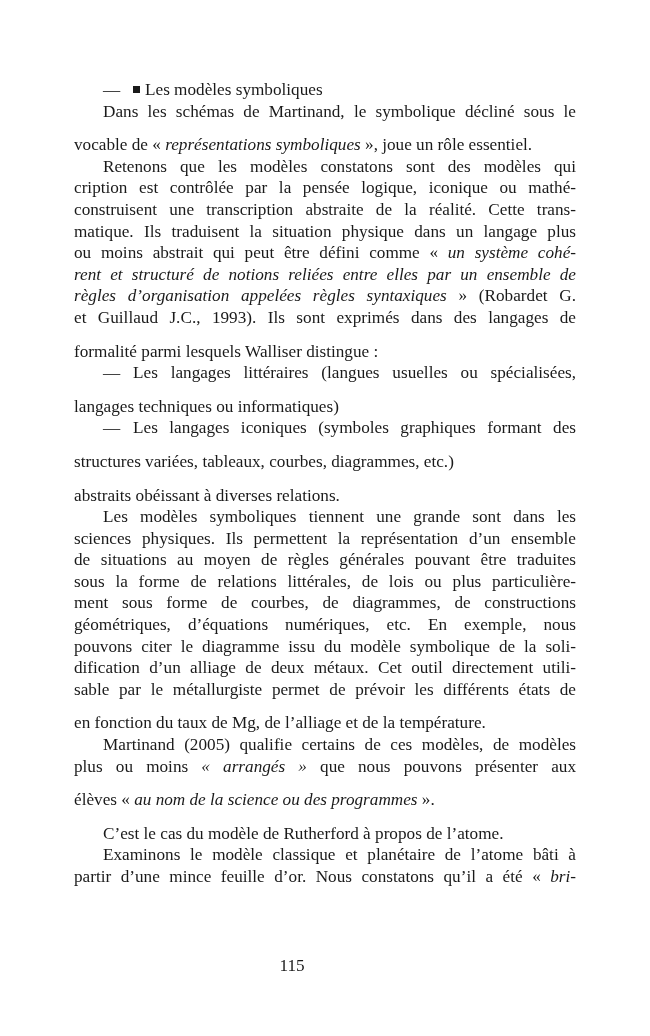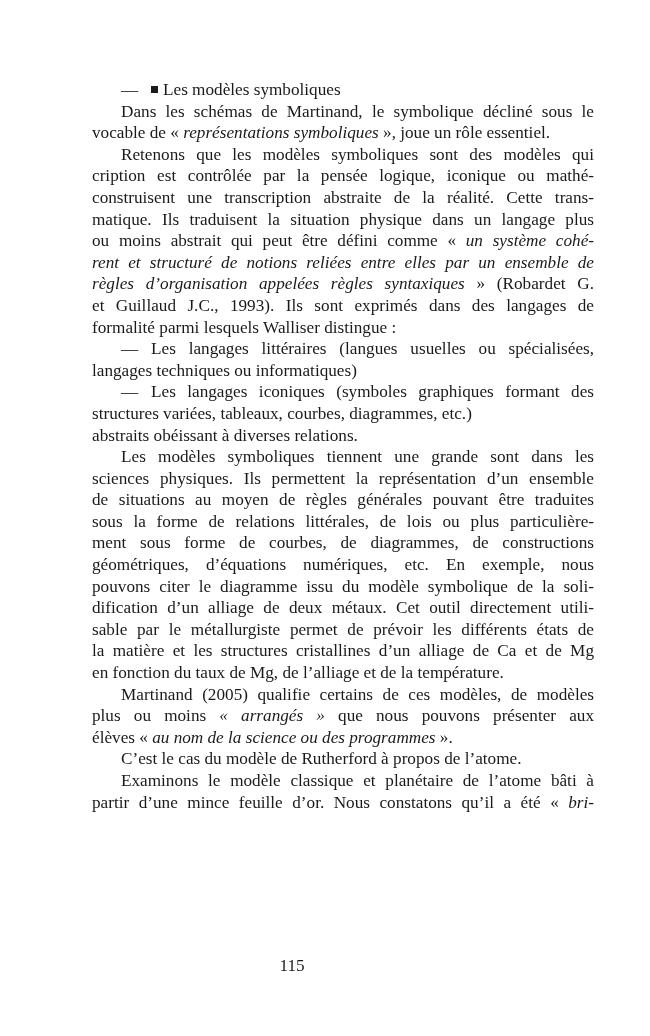--- a/index.html
+++ b/index.html
@@ -10,36 +10,37 @@
     body {
       width: 650px;
       height: 1036px;
       position: relative;
       overflow: hidden;
       font-family: "Liberation Serif", "DejaVu Serif", serif;
       color: #1a1a1a;
     }
     .page {
       position: absolute;
-      left: 92px;
+      left: 74px;
       top: 79px;
       width: 502px;
     }
     .line {
       display: block;
       height: 21.6px;
       line-height: 21.6px;
       font-size: 17.2px;
       white-space: nowrap;
       text-align: justify;
       text-align-last: justify;
       letter-spacing: 0;
     }
     .line.last {
       text-align-last: left;
+      margin-top: 12px;
     }
     .line.indent {
       padding-left: 29px;
     }
     .line.heading {
       padding-left: 29px;
       text-align-last: left;
     }
     .dash {
       display: inline-block;
@@ -72,21 +73,21 @@
   <div class="line heading">
     <span class="dash">—</span><span class="bullet"></span><span>Les modèles symboliques</span>
   </div>
 
   <div>
     <div class="line indent">Dans les schémas de Martinand, le symbolique décliné sous le</div>
     <div class="line last"><span>vocable de « </span><i>représentations symboliques</i><span> », joue un rôle essentiel.</span></div>
   </div>
 
   <div>
-    <div class="line indent">Retenons que les modèles symboliques sont des modèles qui</div>
+    <div class="line indent">Retenons que les modèles constatons sont des modèles qui</div>
     <div class="line">cription est contrôlée par la pensée logique, iconique ou mathé-</div>
     <div class="line">construisent une transcription abstraite de la réalité. Cette trans-</div>
     <div class="line">matique. Ils traduisent la situation physique dans un langage plus</div>
     <div class="line"><span>ou moins abstrait qui peut être défini comme « </span><i>un système cohé-</i></div>
     <div class="line"><i>rent et structuré de notions reliées entre elles par un ensemble de</i></div>
     <div class="line"><i>règles d’organisation appelées règles syntaxiques</i><span> » (Robardet G.</span></div>
     <div class="line">et Guillaud J.C., 1993). Ils sont exprimés dans des langages de</div>
     <div class="line last">formalité parmi lesquels Walliser distingue :</div>
   </div>
 
@@ -107,21 +108,20 @@
   <div>
     <div class="line indent">Les modèles symboliques tiennent une grande sont dans les</div>
     <div class="line">sciences physiques. Ils permettent la représentation d’un ensemble</div>
     <div class="line">de situations au moyen de règles générales pouvant être traduites</div>
     <div class="line">sous la forme de relations littérales, de lois ou plus particulière-</div>
     <div class="line">ment sous forme de courbes, de diagrammes, de constructions</div>
     <div class="line">géométriques, d’équations numériques, etc. En exemple, nous</div>
     <div class="line">pouvons citer le diagramme issu du modèle symbolique de la soli-</div>
     <div class="line">dification d’un alliage de deux métaux. Cet outil directement utili-</div>
     <div class="line">sable par le métallurgiste permet de prévoir les différents états de</div>
-    <div class="line">la matière et les structures cristallines d’un alliage de Ca et de Mg</div>
     <div class="line last">en fonction du taux de Mg, de l’alliage et de la température.</div>
   </div>
 
 
   <div>
     <div class="line indent">Martinand (2005) qualifie certains de ces modèles, de modèles</div>
     <div class="line"><span>plus ou moins </span><i>« arrangés »</i><span> que nous pouvons présenter aux</span></div>
     <div class="line last"><span>élèves « </span><i>au nom de la science ou des programmes</i><span> ».</span></div>
   </div>
 

